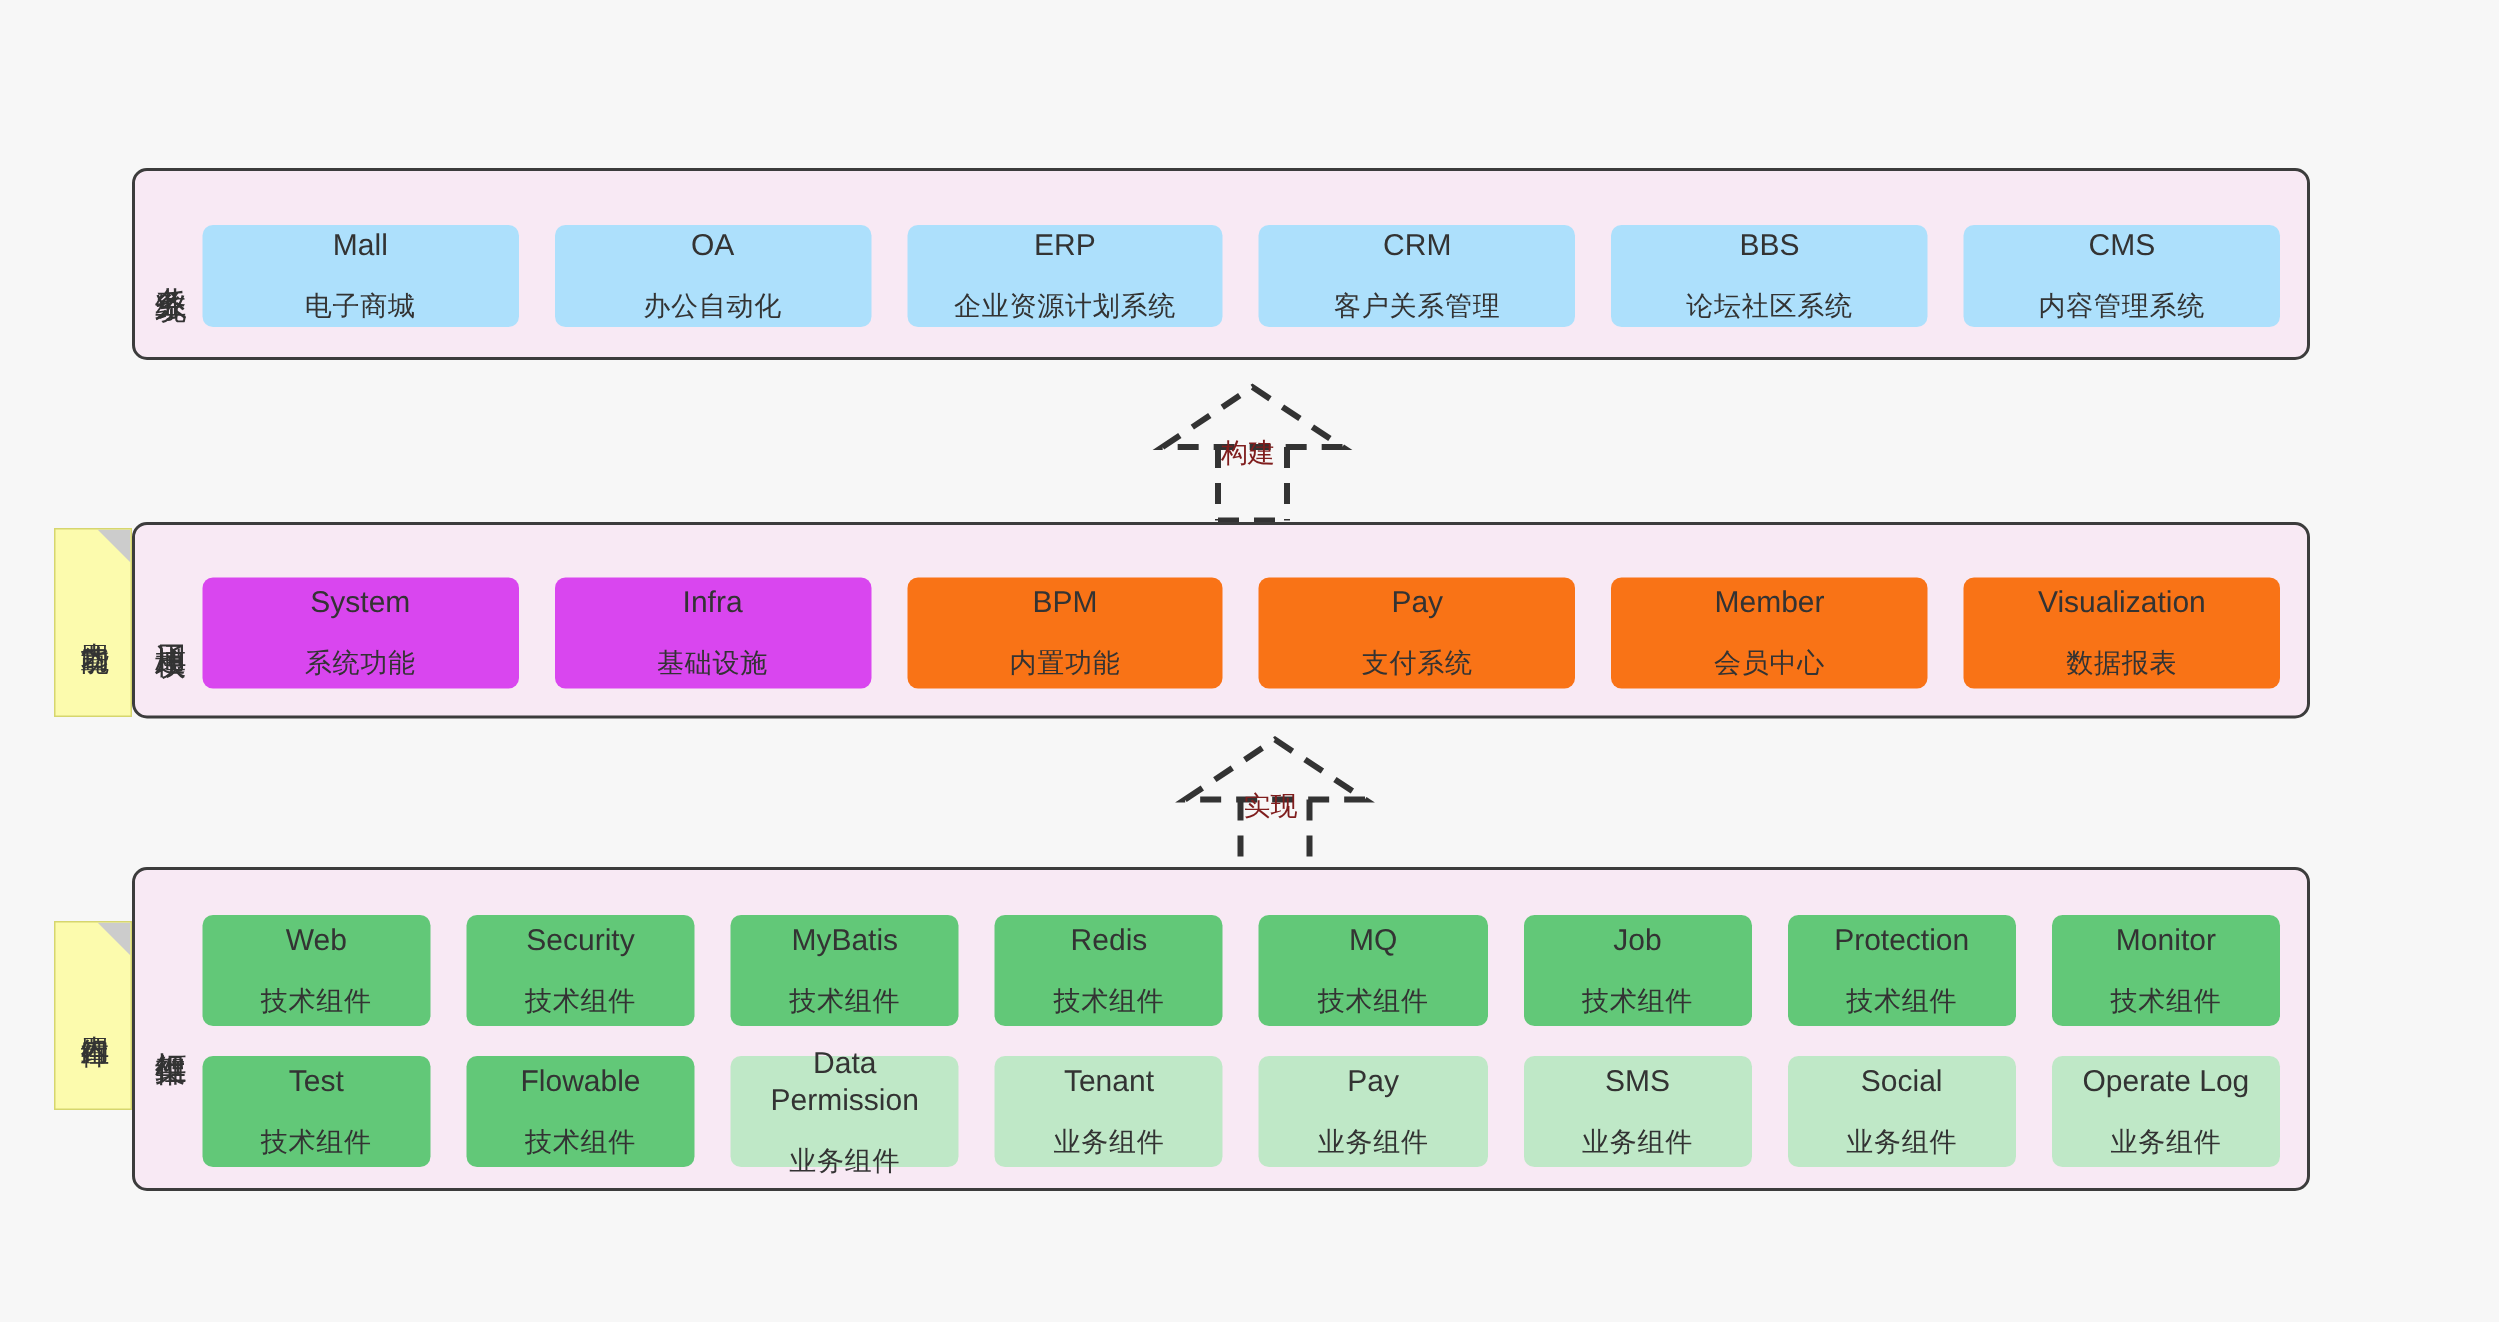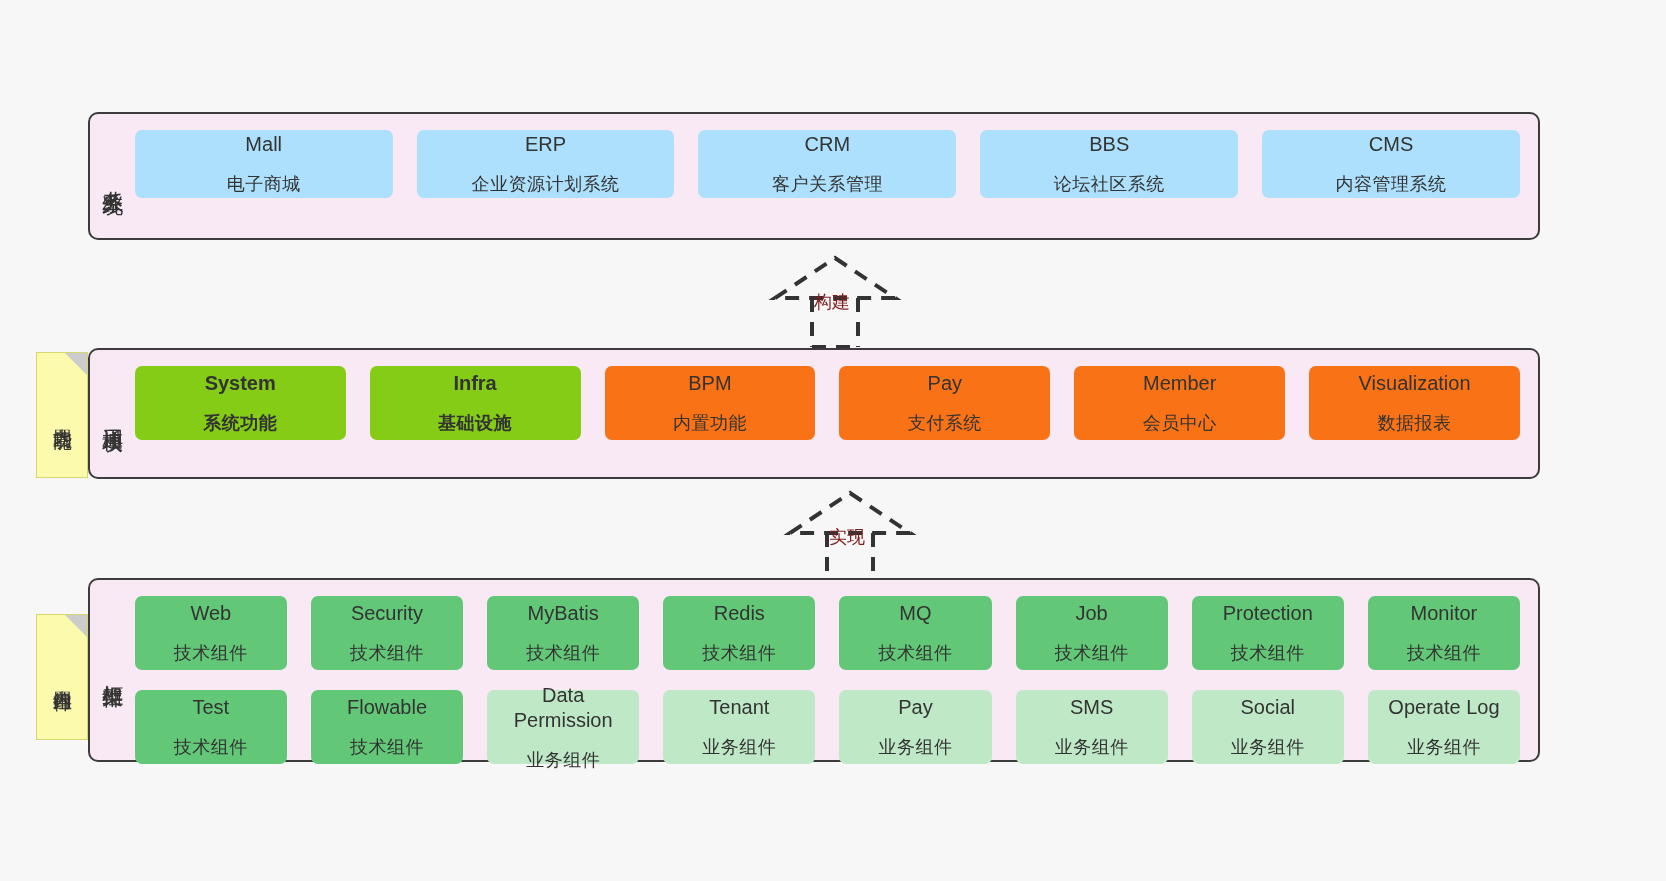--- a/index.html
+++ b/index.html
@@ -47,21 +47,21 @@
     padding: 0 6px 0 10px;
     flex: 0 0 auto;
     white-space: nowrap;
     user-select: none;
   }
 
   .layer-body {
     flex: 1 1 auto;
     display: flex;
     flex-direction: column;
-    justify-content: flex-start;
+    justify-content: center;
     gap: 20px;
     padding: 16px 18px 0 4px;
   }
 
   .row {
     display: flex;
     flex-direction: row;
     gap: 24px;
     justify-content: space-between;
   }
@@ -84,29 +84,29 @@
     font-size: 20px;
     white-space: normal;
   }
   .card .cn {
     font-size: 18px;
     letter-spacing: 0.5px;
     margin-top: 16px;
   }
 
   .c-blue       { background: #ade0fc; }
-  .c-red        { background: #84cc16; font-weight: bold; }
+  .c-red        { background: #d946ef; }
   .c-pink       { background: #f97316; }
   .c-green      { background: #62c878; }
   .c-lightgreen { background: #bfe8c7; }
 
   
   #layer-business { left: 88px;  top: 112px; width: 1452px; height: 128px; }
   #layer-common   { left: 88px;  top: 348px; width: 1452px; height: 131px; }
-  #layer-frame    { left: 88px;  top: 578px; width: 1452px; height: 184px; }
+  #layer-frame    { left: 88px;  top: 578px; width: 1452px; height: 216px; }
 
   #layer-business .card { height: 68px; }
   #layer-common   .card { height: 74px; }
   #layer-frame    .card { height: 74px; }
 
   
   .note {
     position: absolute;
     box-sizing: border-box;
     background: #fcfbad;
@@ -162,20 +162,24 @@
 
   <div class="layer" id="layer-business">
     <div class="layer-title">业务系统</div>
     <div class="layer-body">
       <div class="row">
         <div class="card c-blue">
           <span class="en">Mall</span>
           <span class="cn">电子商城</span>
         </div>
         <div class="card c-blue">
+          <span class="en">OA</span>
+          <span class="cn">办公自动化</span>
+        </div>
+        <div class="card c-blue">
           <span class="en">ERP</span>
           <span class="cn">企业资源计划系统</span>
         </div>
         <div class="card c-blue">
           <span class="en">CRM</span>
           <span class="cn">客户关系管理</span>
         </div>
         <div class="card c-blue">
           <span class="en">BBS</span>
           <span class="cn">论坛社区系统</span>

